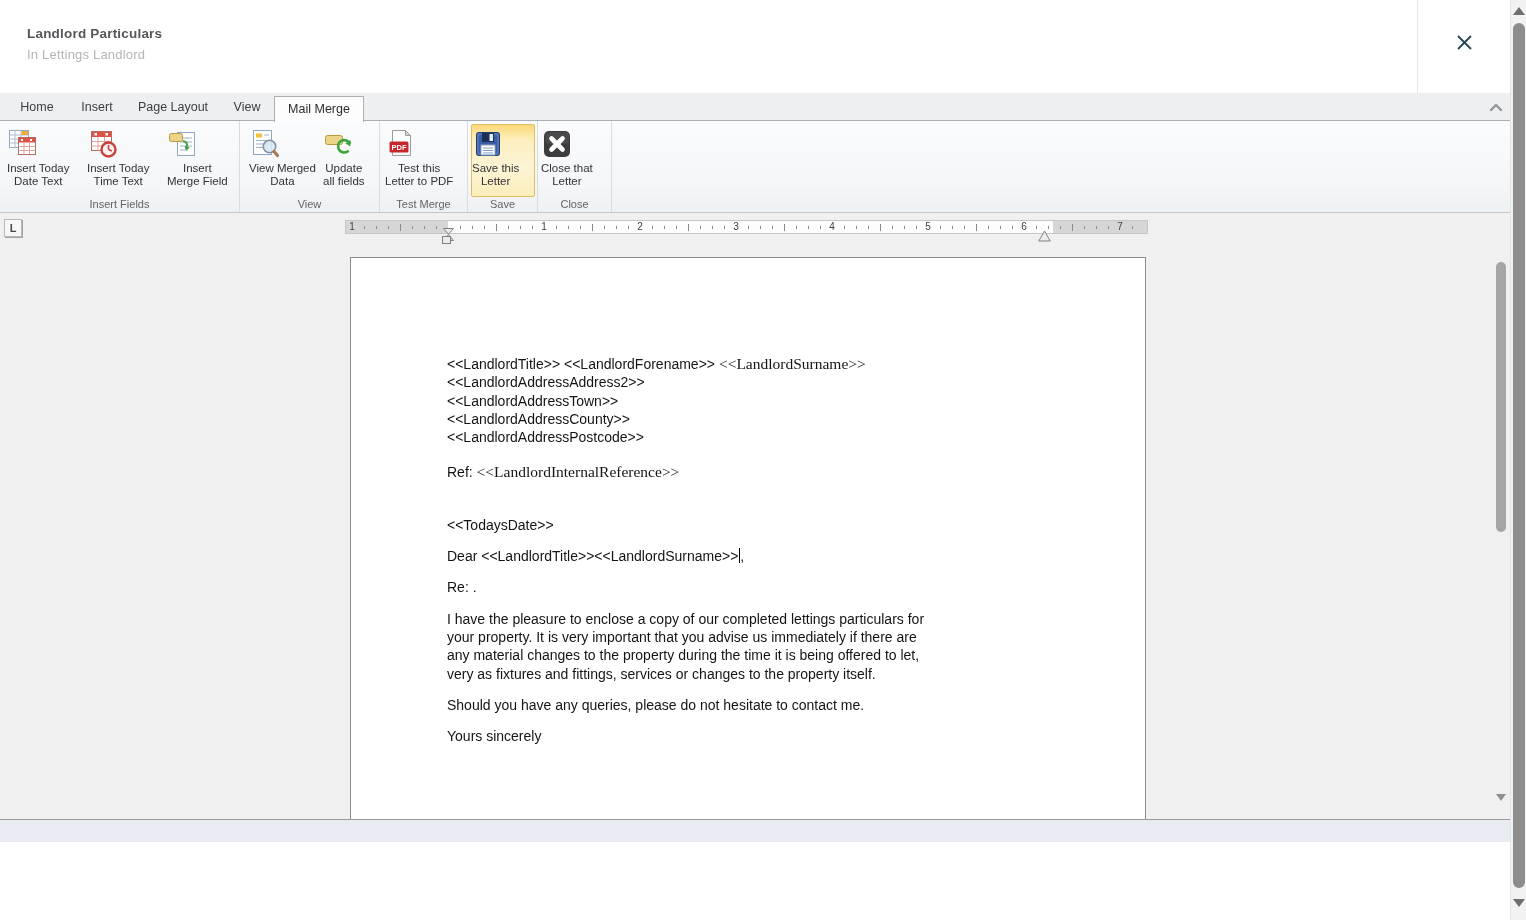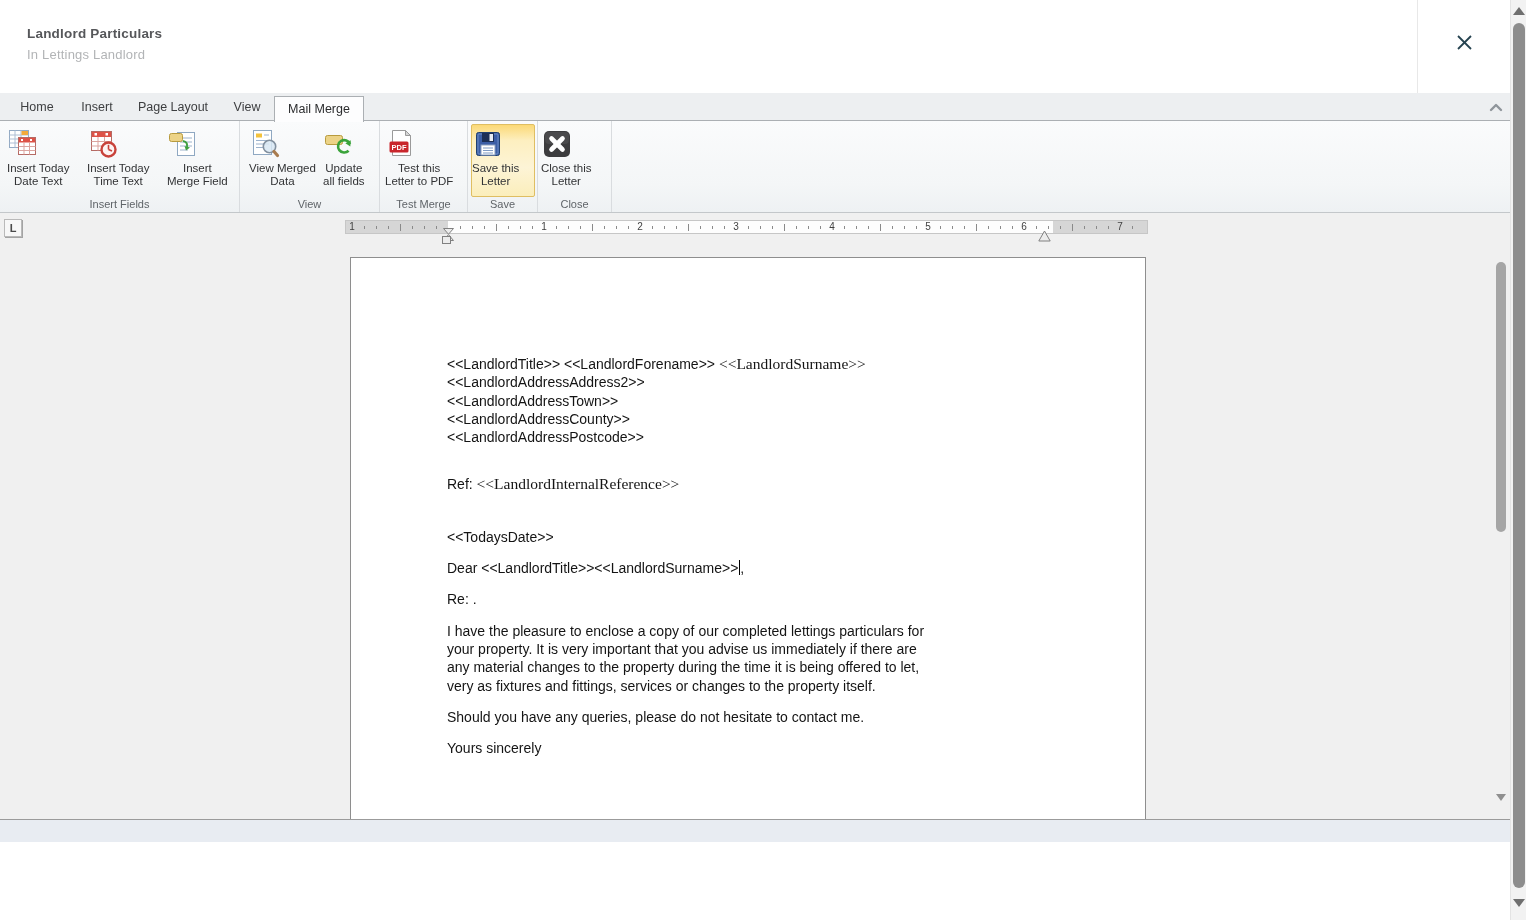--- a/index.html
+++ b/index.html
@@ -56,21 +56,21 @@
   .marker { position:absolute; z-index:3; }
   .indent-box { position:absolute; left:442px; top:23px; width:9px; height:8px;
     background:#ececec; border:1px solid #808080; z-index:3; }
 
   .page { position:absolute; left:350px; top:44px; width:796px; height:563px;
     background:#fff; border:1px solid #8e8e8e; border-bottom:none;
     padding:97px 0 0 96px; color:#141414; }
   .doc { font-size:14px; line-height:18.3px; }
   .doc .serif { font-family:"Liberation Serif", serif; font-size:15.5px; }
   .doc .blk { margin:0 0 13px 0; }
-  .doc .addr { margin-bottom:29px; }
+  .doc .addr { margin-bottom:17px; }
   .doc .ref { margin-bottom:34px; }
   .doc .p1 { }
   .doc .bold { font-weight:normal; }
   .caret { display:inline-block; width:1px; height:15px; background:#000;
     vertical-align:-2px; margin-left:1px; }
 
   
   .esb-up, .esb-down { position:absolute; left:1496px; width:10px; height:8px; cursor:pointer; }
   .esb-up { top:33px; }
   .esb-down { top:588px; }
@@ -261,21 +261,21 @@
     <div class="rgroup" style="left:538px;width:74px;">
       <div class="rbtn" style="left:2px;width:70px;">
         <span class="ric">
           <svg width="32" height="32" viewBox="0 0 32 32">
             <rect x="3" y="3" width="26" height="26" rx="5" fill="#3c3c3e"></rect>
             <rect x="4" y="4" width="24" height="12" rx="4" fill="#4a4a4c"></rect>
             <line x1="10.5" y1="10.5" x2="21.5" y2="21.5" stroke="#fff" stroke-width="4.6" stroke-linecap="round"></line>
             <line x1="21.5" y1="10.5" x2="10.5" y2="21.5" stroke="#fff" stroke-width="4.6" stroke-linecap="round"></line>
           </svg>
         </span>
-        <span class="rl"><span>Close this</span><br><span>Letter</span></span>
+        <span class="rl"><span>Close that</span><br><span>Letter</span></span>
       </div>
       <div class="glabel">Close</div>
     </div>
   </div>
 
   <div class="editor">
 
     <div class="tabstop-box">L</div>
 
     <div class="ruler">

